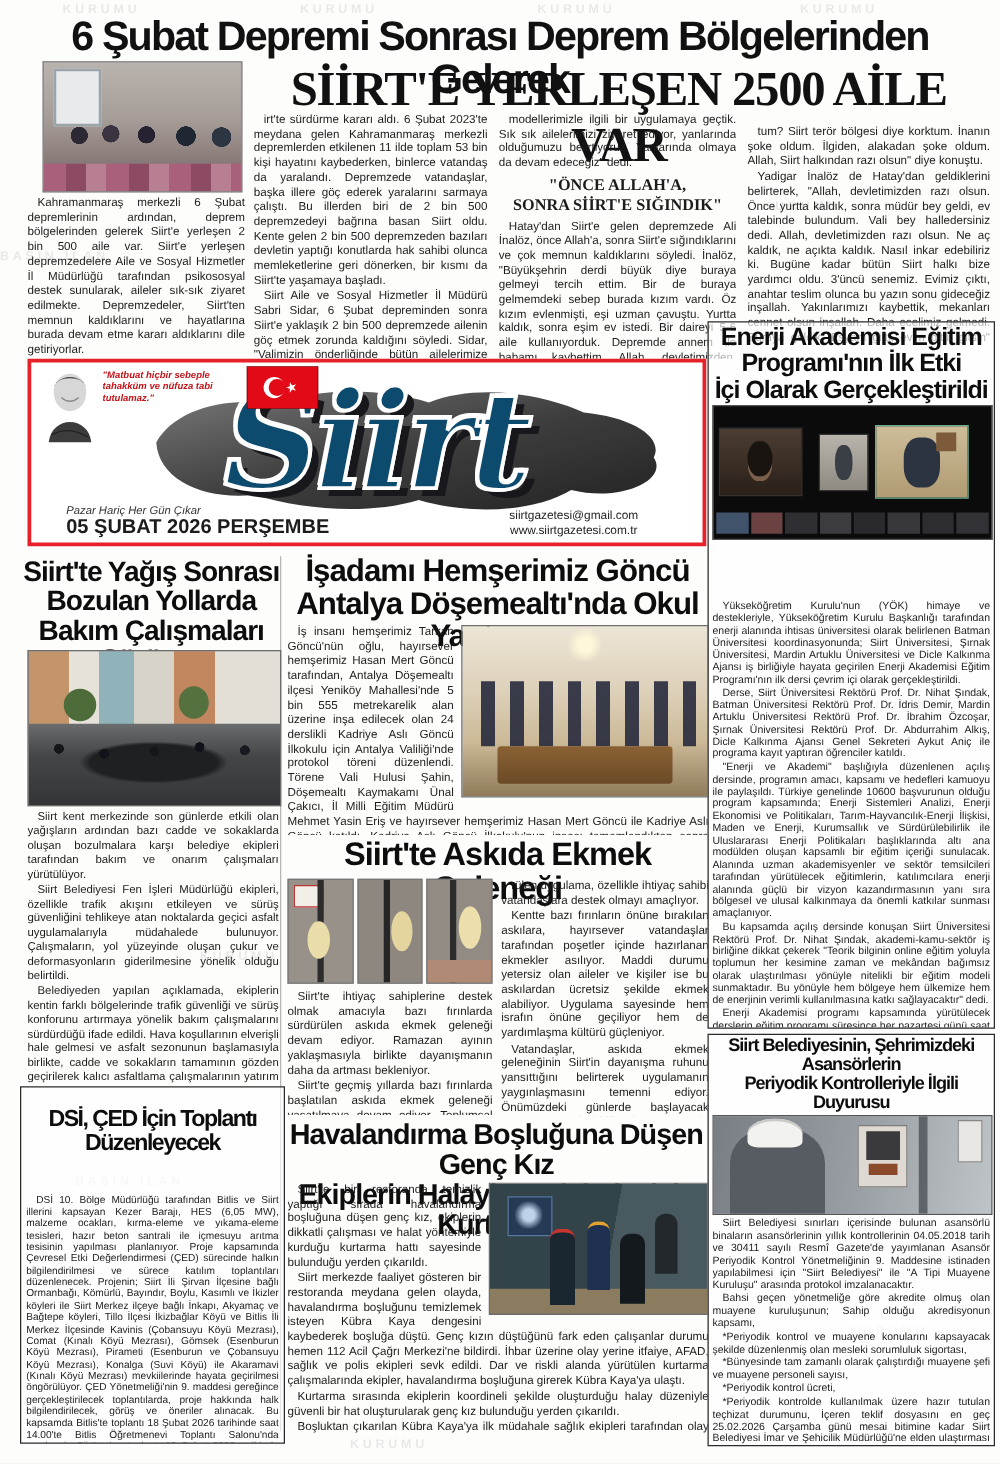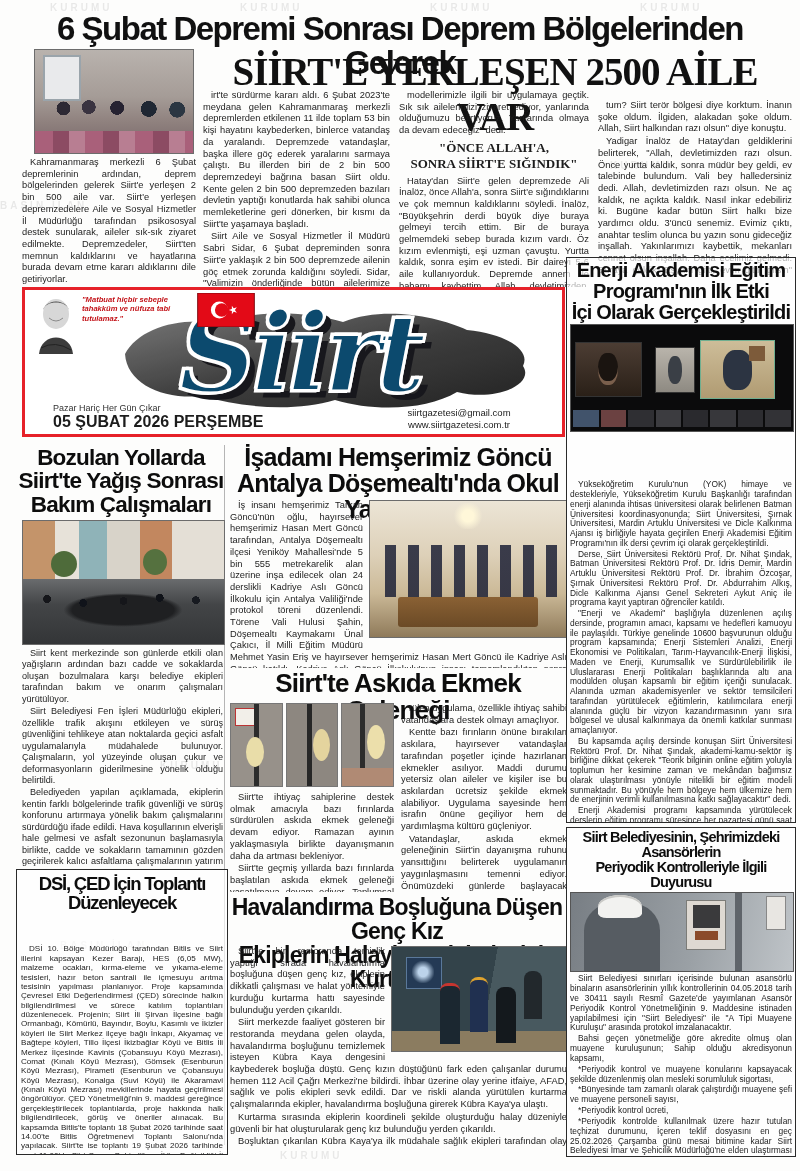--- a/index.html
+++ b/index.html
@@ -28,24 +28,24 @@
            font-family:"DejaVu Serif",serif;font-weight:bold;font-style:italic;font-size:108px;line-height:150px;
            color:#0c4a6e;letter-spacing:-5px;-webkit-text-stroke:3px #ffffff;
            text-shadow:-2px -2px 0 #fff,2px -2px 0 #fff,-2px 2px 0 #fff,7px 7px 0 #17171c;z-index:3;}
   .mh-quote{position:absolute;left:57px;top:5px;width:118px;font-size:7.6px;line-height:1.25;color:#c31218;
             font-style:italic;font-weight:bold;z-index:4;}
   .mh-right{position:absolute;right:4px;top:2px;width:178px;text-align:center;z-index:4;}
   .mh-type{font-family:"Liberation Serif",serif;font-weight:bold;font-size:14px;color:#e62129;}
   .mh-small{font-size:7.6px;font-weight:bold;line-height:1.2;}
   .mh-issue{font-size:8.6px;margin-top:2px;}
   .mh-bl{position:absolute;left:28px;bottom:3px;z-index:4;}
-  .mh-sched{font-size:9px;color:#333;}
+  .mh-sched{font-size:9px;font-style:italic;color:#333;}
   .mh-date{font-size:16px;font-weight:bold;}
   .mh-br{position:absolute;right:8px;bottom:3px;width:190px;text-align:center;font-size:9.5px;line-height:1.25;z-index:4;}
-  .boxed{border:1.5px solid #2a2a2a;box-sizing:border-box;padding:4px 4px;overflow:hidden;background:rgba(255,255,255,.65);}
+  .boxed{border:1.5px solid #2a2a2a;box-sizing:border-box;padding:15px 4px;overflow:hidden;background:rgba(255,255,255,.65);}
   .vrule{position:absolute;width:1px;background:#b5b5b5;}
 </style>
 </head>
 <body>
 
 <div class="page">
 
   <div>
     <span class="wm" style="left:50px;top:2px">KURUMU</span>
     <span class="wm" style="left:240px;top:2px">KURUMU</span>
@@ -143,22 +143,22 @@
 
     <div class="mh-br">
       <div>siirtgazetesi@gmail.com</div>
       <div>www.siirtgazetesi.com.tr</div>
     </div>
   </div>
 
   <div class="vrule" style="left:224px;top:445px;height:700px;"></div>
 
   <div class="abs sec-head" style="left:14px;top:446px;width:214px;font-size:22.5px;">
+    <div>Siirt'te Yağış Sonrası</div>
     <div>Bozulan Yollarda</div>
-    <div>Siirt'te Yağış Sonrası</div>
     <div>Bakım Çalışmaları Sürüyor</div>
   </div>
 
   <div class="ph" style="left:22px;top:520px;width:201px;height:123px;">
     <div style="left:0;top:0;width:201px;height:62px;background:
       linear-gradient(90deg,#c4946a 0 16%,#e7e2d9 16% 28%,#8fb3b8 28% 42%,#d8d3c9 42% 58%,#c2875f 58% 74%,#e4dfd6 74% 100%);"></div>
     <div style="left:28px;top:30px;width:26px;height:26px;border-radius:50%;background:#4e6b3a;"></div>
     <div style="left:120px;top:28px;width:24px;height:26px;border-radius:50%;background:#55713f;"></div>
     <div style="left:0;top:58px;width:201px;height:65px;background:linear-gradient(180deg,#6a6c6e,#434547 40%,#333537);"></div>
     <div style="left:40px;top:72px;width:120px;height:34px;background:radial-gradient(ellipse at center,#1f2022 0 60%,transparent 70%);"></div>

